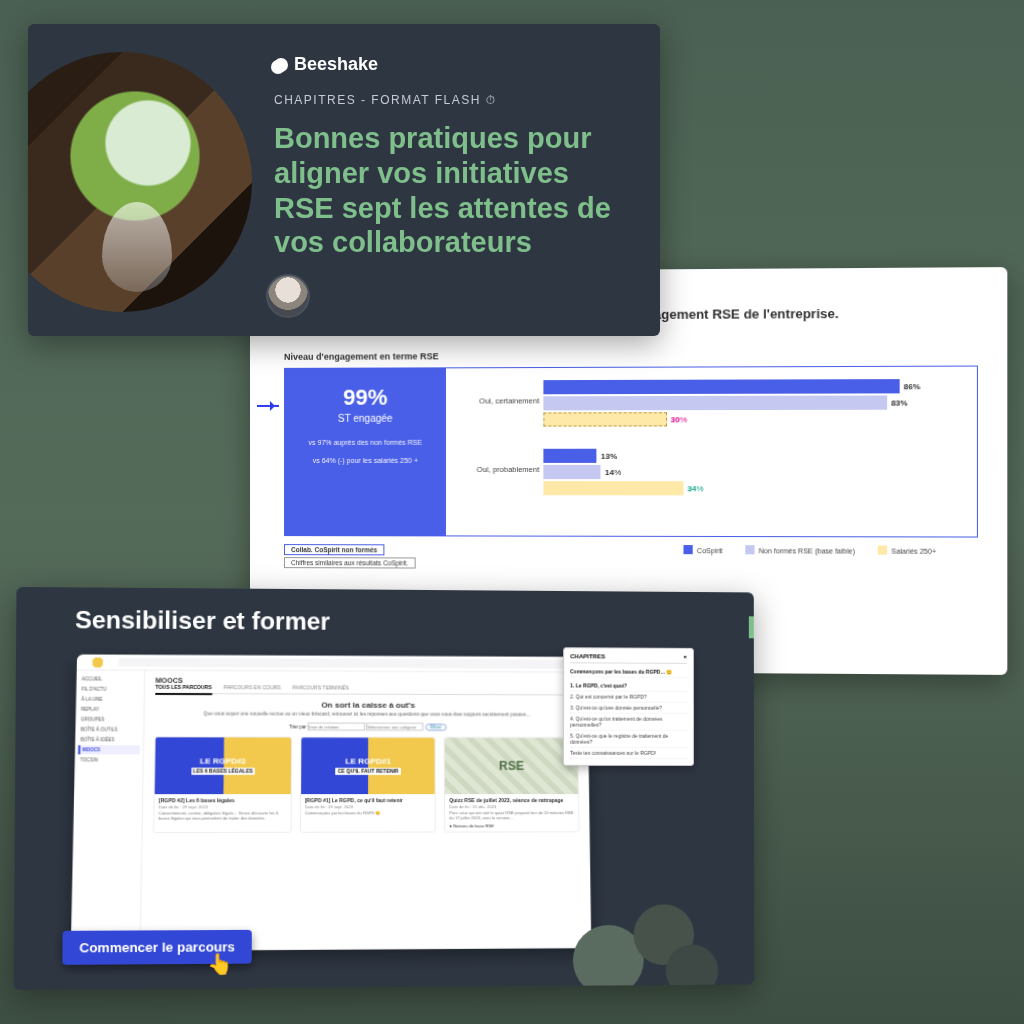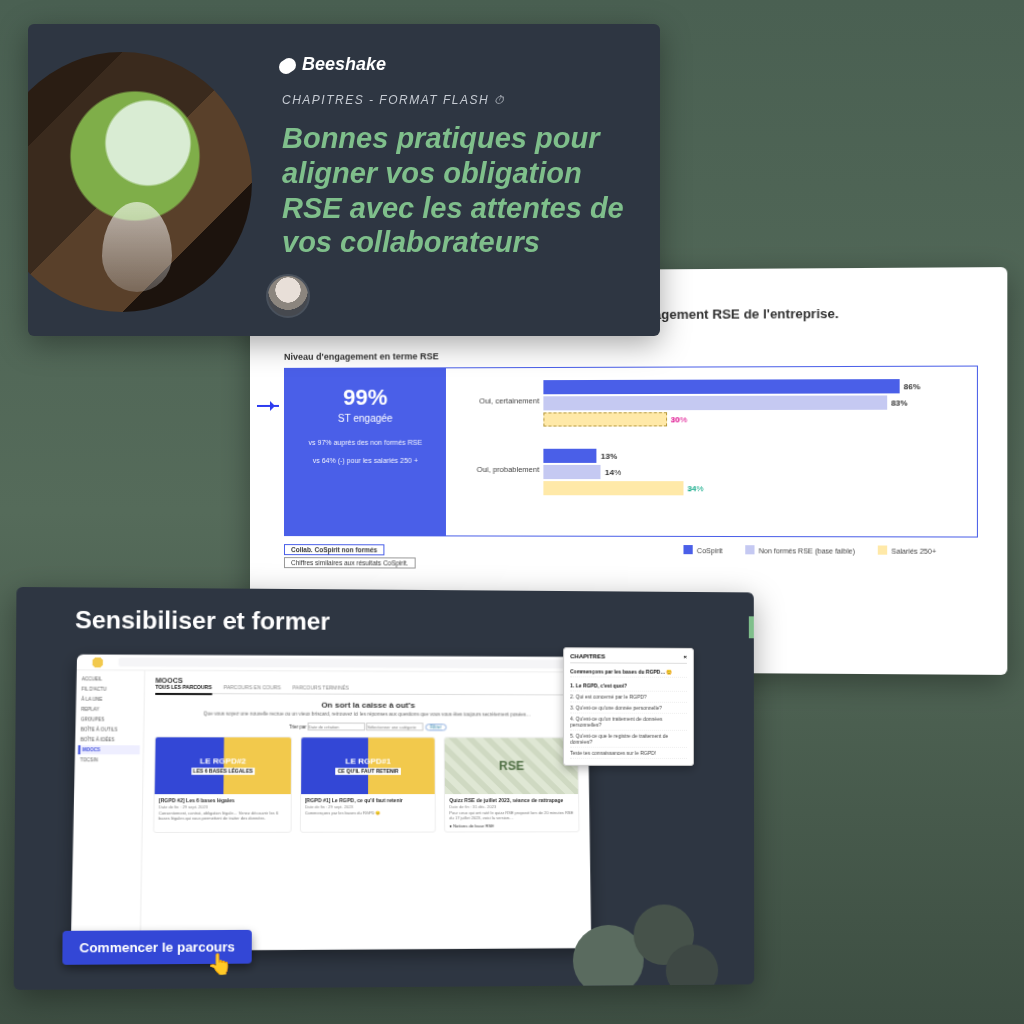--- a/index.html
+++ b/index.html
@@ -12,21 +12,21 @@
   .slide { position: absolute; border-radius: 6px; box-shadow: 0 8px 30px rgba(0,0,0,.35); overflow: hidden; }
 
   
   .s1 { left: 28px; top: 24px; width: 632px; height: 312px; background:#2e3642; z-index:3; }
   .s1 .img { position:absolute; left:-36px; top:28px; width:260px; height:260px; border-radius:50%;
     background: radial-gradient(circle at 60% 35%, #d9ecd3 0 18%, transparent 19%),
                 radial-gradient(circle at 55% 40%, #7fae49 0 30%, transparent 31%),
                 linear-gradient(135deg,#2a1d13 0 25%, #3a2a1d 25% 50%, #59402a 50% 75%, #1c130d 75%);
   }
   .s1 .img::after{content:"";position:absolute;left:110px;top:150px;width:70px;height:90px;border-radius:50%/60% 60% 40% 40%;background:linear-gradient(180deg,rgba(255,255,255,.6),rgba(200,200,200,.3));filter:blur(.3px);}
-  .s1 .right { position:absolute; left:254px; top:30px; right:24px; color:#fff;font-style:italic;}
+  .s1 .right { position:absolute; left:246px; top:30px; right:24px; color:#fff;}
   .s1 .brand { font-size:18px; font-weight:600; display:flex; align-items:center; gap:6px; }
   .s1 .brand::before{content:"";width:14px;height:14px;border-radius:50%;background:#fff;box-shadow:-3px 2px 0 #fff;}
   .s1 .tag { margin-top:18px; font-size:12px; letter-spacing:1.5px; color:#c6cbd3; }
   .s1 .title { margin-top:14px; color:#7fbf8b; font-size:29px; font-weight:700; line-height:1.2; }
   .s1 .avatar { position:absolute; left:238px; bottom:18px; width:44px; height:44px; border-radius:50%;
     background: radial-gradient(circle at 50% 35%, #e8dfd8 0 38%, #8b857e 39% 60%, #46494f 61%);
     border:2px solid #49515c; }
 
   
   .s2 { left:250px; top:272px; width:740px; height:398px; background:#fff; z-index:2;
@@ -106,21 +106,21 @@
   .s3 .d3{width:52px;height:52px;background:#3e4844;left:92px;top:50px;}
 </style>
 </head>
 <body>
 
 <div class="slide s1">
   <div class="img"></div>
   <div class="right">
     <div class="brand">Beeshake</div>
     <div class="tag">CHAPITRES - FORMAT FLASH ⏱</div>
-    <div class="title">Bonnes pratiques pour aligner vos obligation RSE avec les attentes de vos collaborateurs</div>
+    <div class="title">Bonnes pratiques pour aligner vos initiatives RSE sept les attentes de vos collaborateurs</div>
   </div>
   <div class="avatar"></div>
 </div>
 
 <div class="slide s2">
   <div class="pad">
     <div class="crumb">02. Connaissance et perception de la RSE</div>
     <div class="headline">
       <span>La quasi-totalité des répondants </span><span class="u">CoSpirit</span><span> perçoit bien l'engagement RSE de l'entreprise.</span>
     </div>

